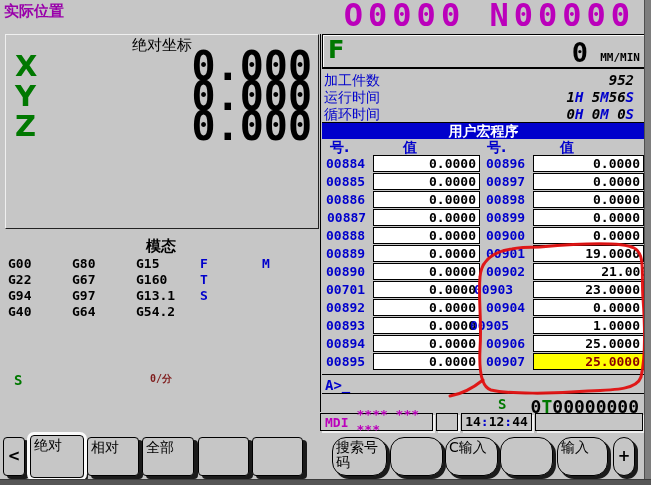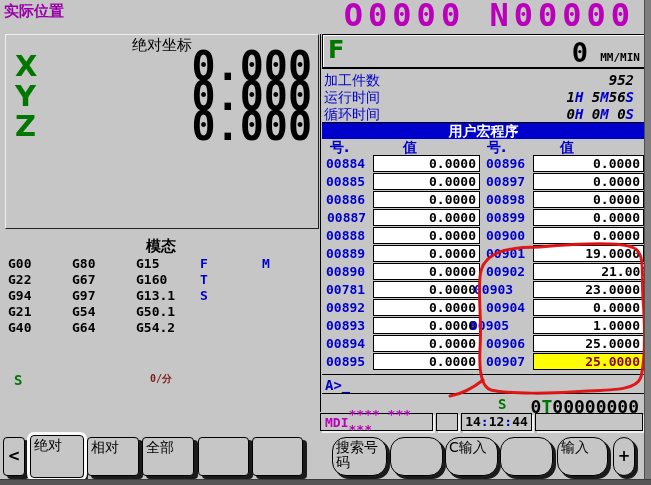--- a/index.html
+++ b/index.html
@@ -58,21 +58,21 @@
   .m-val.hl{background:#ffff00;color:#8b0000;}
 
   .hline{position:absolute;left:322px;width:323px;height:1px;background:#000;}
   .prompt{position:absolute;left:325px;top:377px;font-size:14px;color:#0000cc;}
   .st-s{position:absolute;left:498px;top:396px;font-size:14px;}
   .st-t{position:absolute;right:12px;top:396px;font-size:18px;}
 
   
   .sbox{position:absolute;top:413px;height:18px;background:#c6c6c6;border:1px solid #000;
         box-sizing:border-box;box-shadow:2px 2px 0 #efefef;}
-  .mdi-box{left:320px;width:113px;display:flex;gap:0;align-items:center;padding:0 4px;}
+  .mdi-box{left:320px;width:113px;display:flex;gap:8px;align-items:center;padding:0 4px;}
   .mdi-box span{color:#bb00bb;font-size:13px;}
   .gap-box{left:436px;width:22px;}
   .time-box{left:461px;width:71px;text-align:center;font-size:13px;line-height:16px;}
   .tail-box{left:535px;width:108px;}
 
   
   .sk{position:absolute;top:437px;height:39px;background:#c6c6c6;border:1px solid #000;
       border-radius:4px;box-sizing:border-box;box-shadow:4px 3px 0 #1b1b1b;
       font-size:14px;line-height:15px;padding:2px 3px;text-align:left;cursor:pointer;
       font-family:"DejaVu Sans","Liberation Sans",sans-serif;overflow:hidden;}
@@ -125,26 +125,20 @@
         <span class="g-cell">G22</span>
         <span class="g-cell">G67</span>
         <span class="g-cell">G160</span>
         <span class="g-letter">T</span>
       </div>
       <div class="g-row">
         <span class="g-cell">G94</span>
         <span class="g-cell">G97</span>
         <span class="g-cell">G13.1</span>
         <span class="g-letter">S</span>
-      </div>
-      <div class="g-row">
-        <span class="g-cell">G21</span>
-        <span class="g-cell">G54</span>
-        <span class="g-cell">G50.1</span>
-        <span class="g-letter"></span>
       </div>
       <div class="g-row">
         <span class="g-cell">G40</span>
         <span class="g-cell">G64</span>
         <span class="g-cell">G54.2</span>
         <span class="g-letter"></span>
       </div>
     </div>
   <div class="spindle">
     <span class="s mono green">S</span>
@@ -201,21 +195,21 @@
       <div class="m-num mono" style="top: 227px; left: 484px;">00900</div>
       <div class="m-val mono" style="top: 227px; left: 533px; width: 111px;">0.0000</div>
       <div class="m-num mono" style="top: 245px; left: 324px;">00889</div>
       <div class="m-val mono" style="top: 245px; left: 373px; width: 107px;">0.0000</div>
       <div class="m-num mono" style="top: 245px; left: 484px;">00901</div>
       <div class="m-val mono" style="top: 245px; left: 533px; width: 111px;">19.0000</div>
       <div class="m-num mono" style="top: 263px; left: 324px;">00890</div>
       <div class="m-val mono" style="top: 263px; left: 373px; width: 107px;">0.0000</div>
       <div class="m-num mono" style="top: 263px; left: 484px;">00902</div>
       <div class="m-val mono" style="top: 263px; left: 533px; width: 127px;">21.0000</div>
-      <div class="m-num mono" style="top: 281px; left: 324px;">00781</div>
+      <div class="m-num mono" style="top: 281px; left: 324px;">00701</div>
       <div class="m-val mono" style="top: 281px; left: 373px; width: 107px;">0.0000</div>
       <div class="m-num mono" style="top: 281px; left: 472px;">00903</div>
       <div class="m-val mono" style="top: 281px; left: 533px; width: 111px;">23.0000</div>
       <div class="m-num mono" style="top: 299px; left: 324px;">00892</div>
       <div class="m-val mono" style="top: 299px; left: 373px; width: 107px;">0.0000</div>
       <div class="m-num mono" style="top: 299px; left: 484px;">00904</div>
       <div class="m-val mono" style="top: 299px; left: 533px; width: 111px;">0.0000</div>
       <div class="m-num mono" style="top: 317px; left: 324px;">00893</div>
       <div class="m-val mono" style="top: 317px; left: 373px; width: 107px;">0.0000</div>
       <div class="m-num mono" style="top: 317px; left: 468px;">00905</div>

